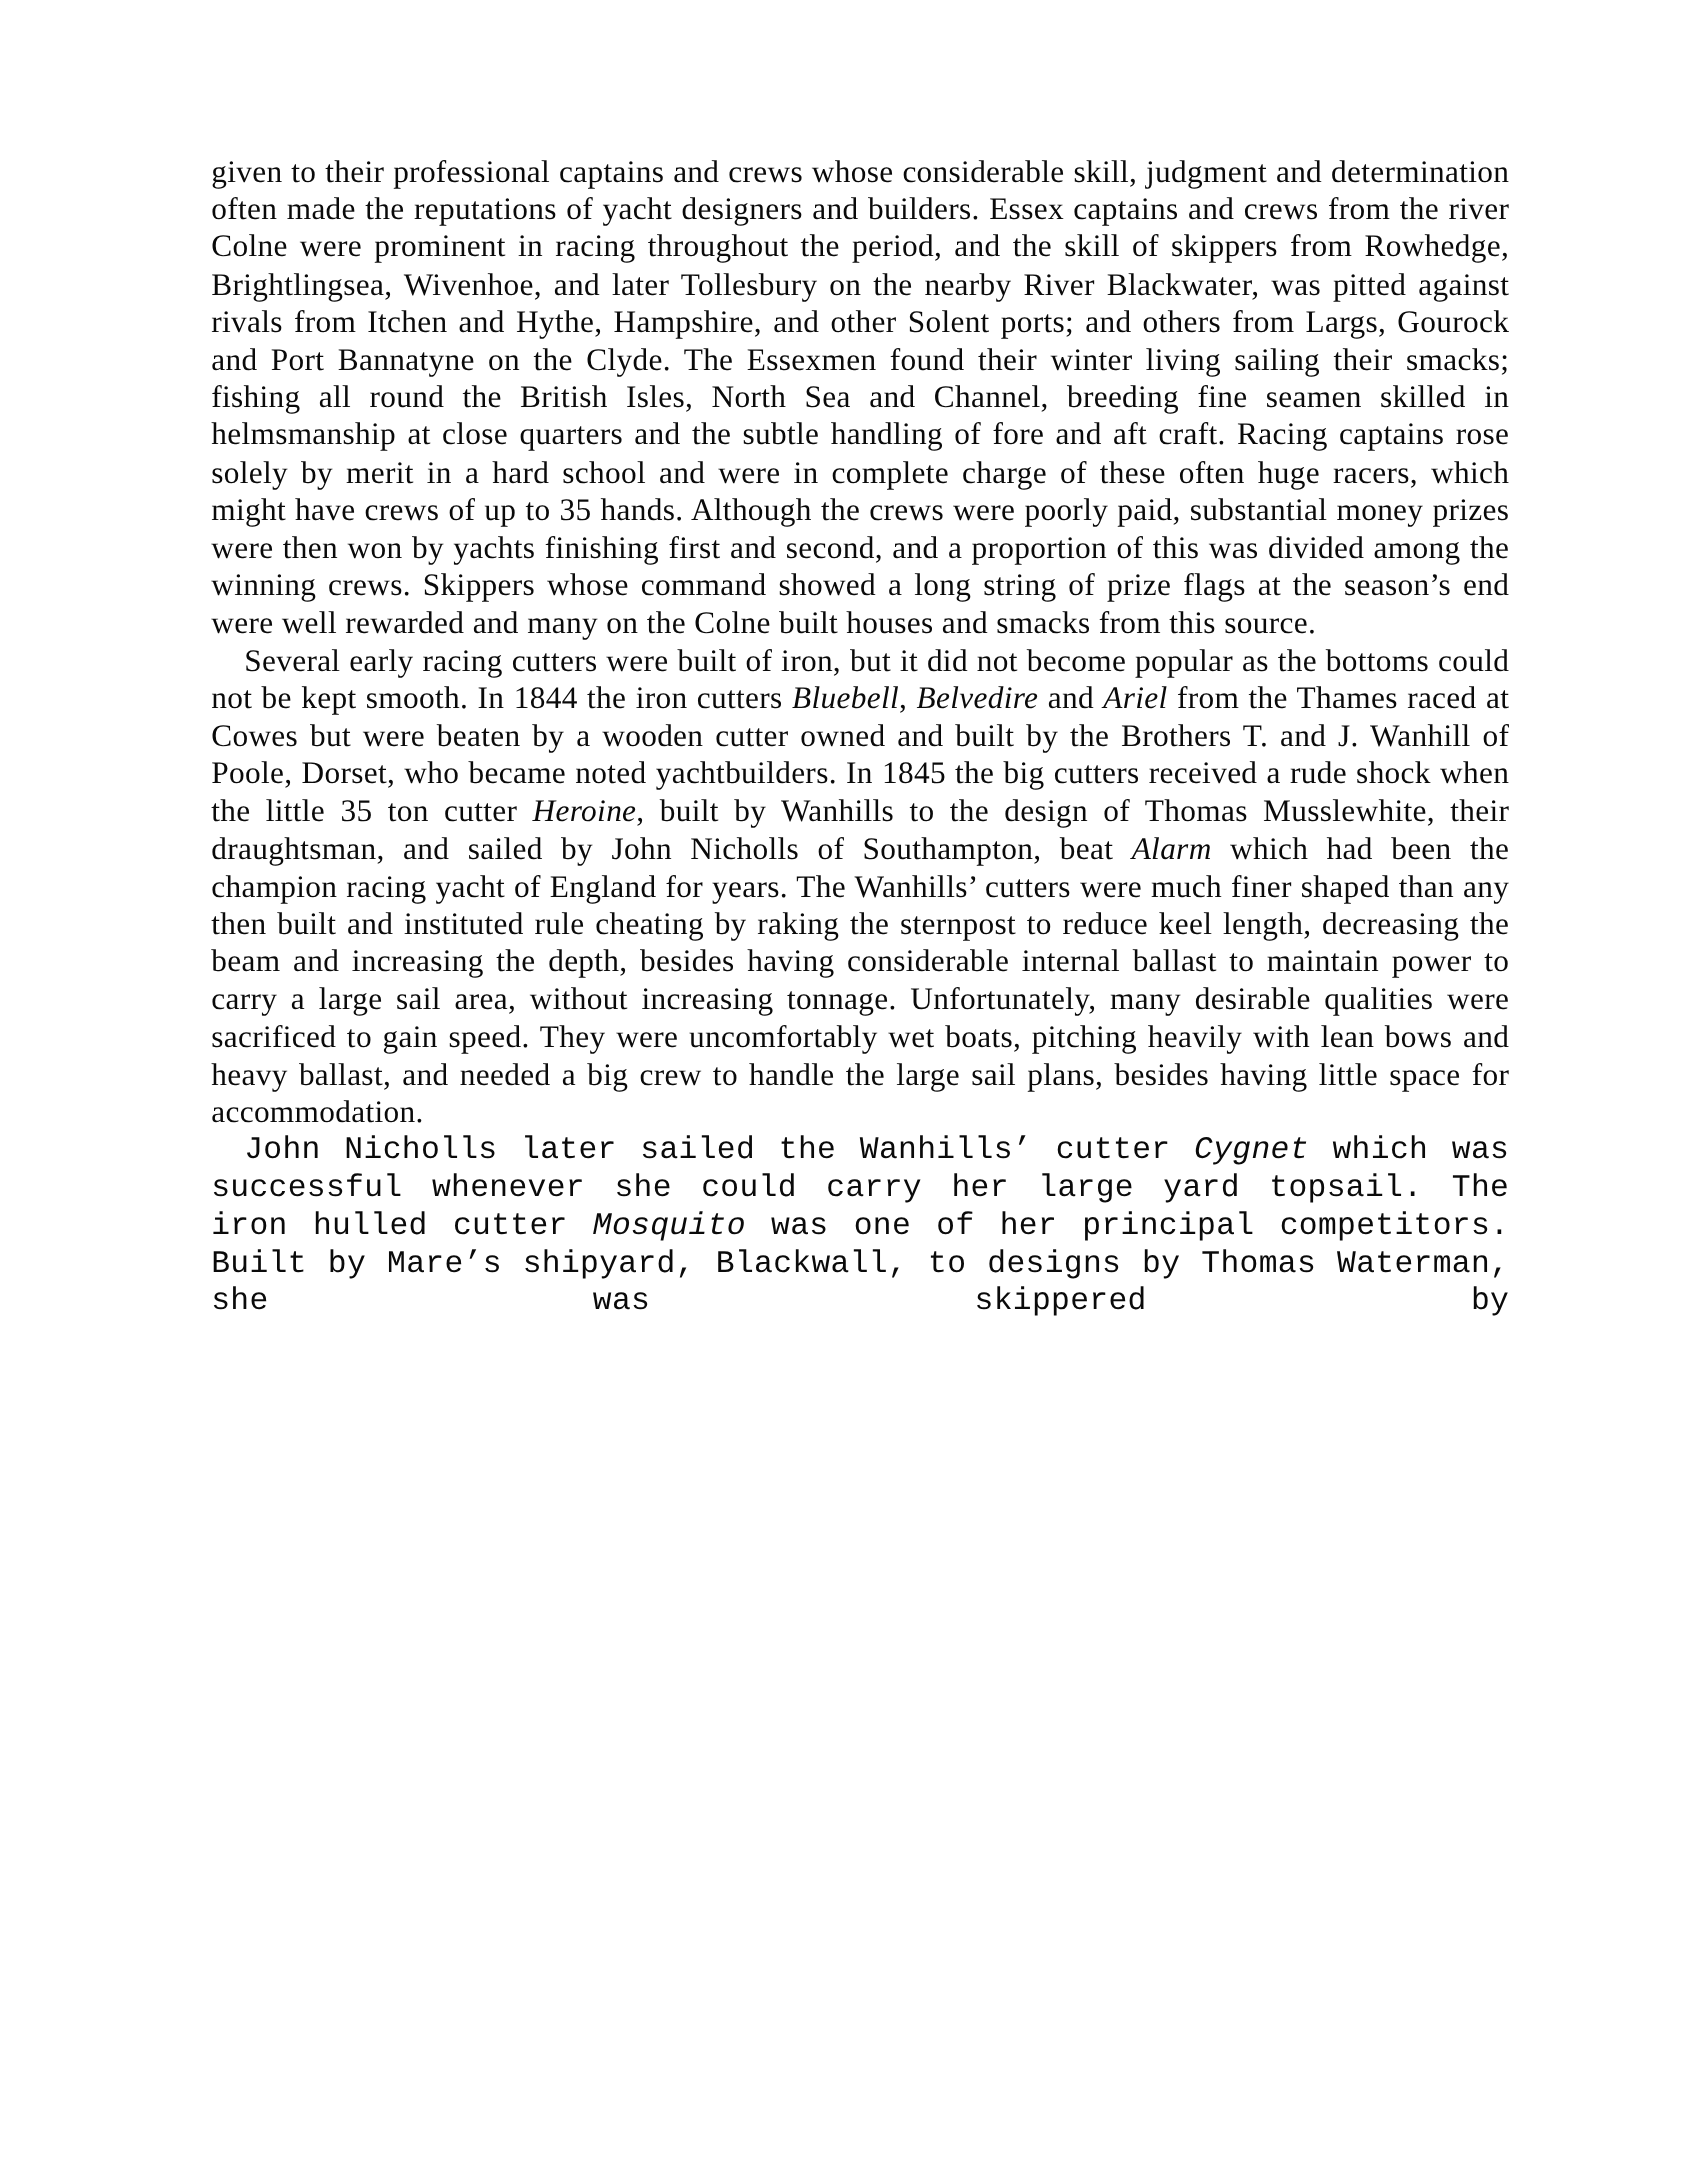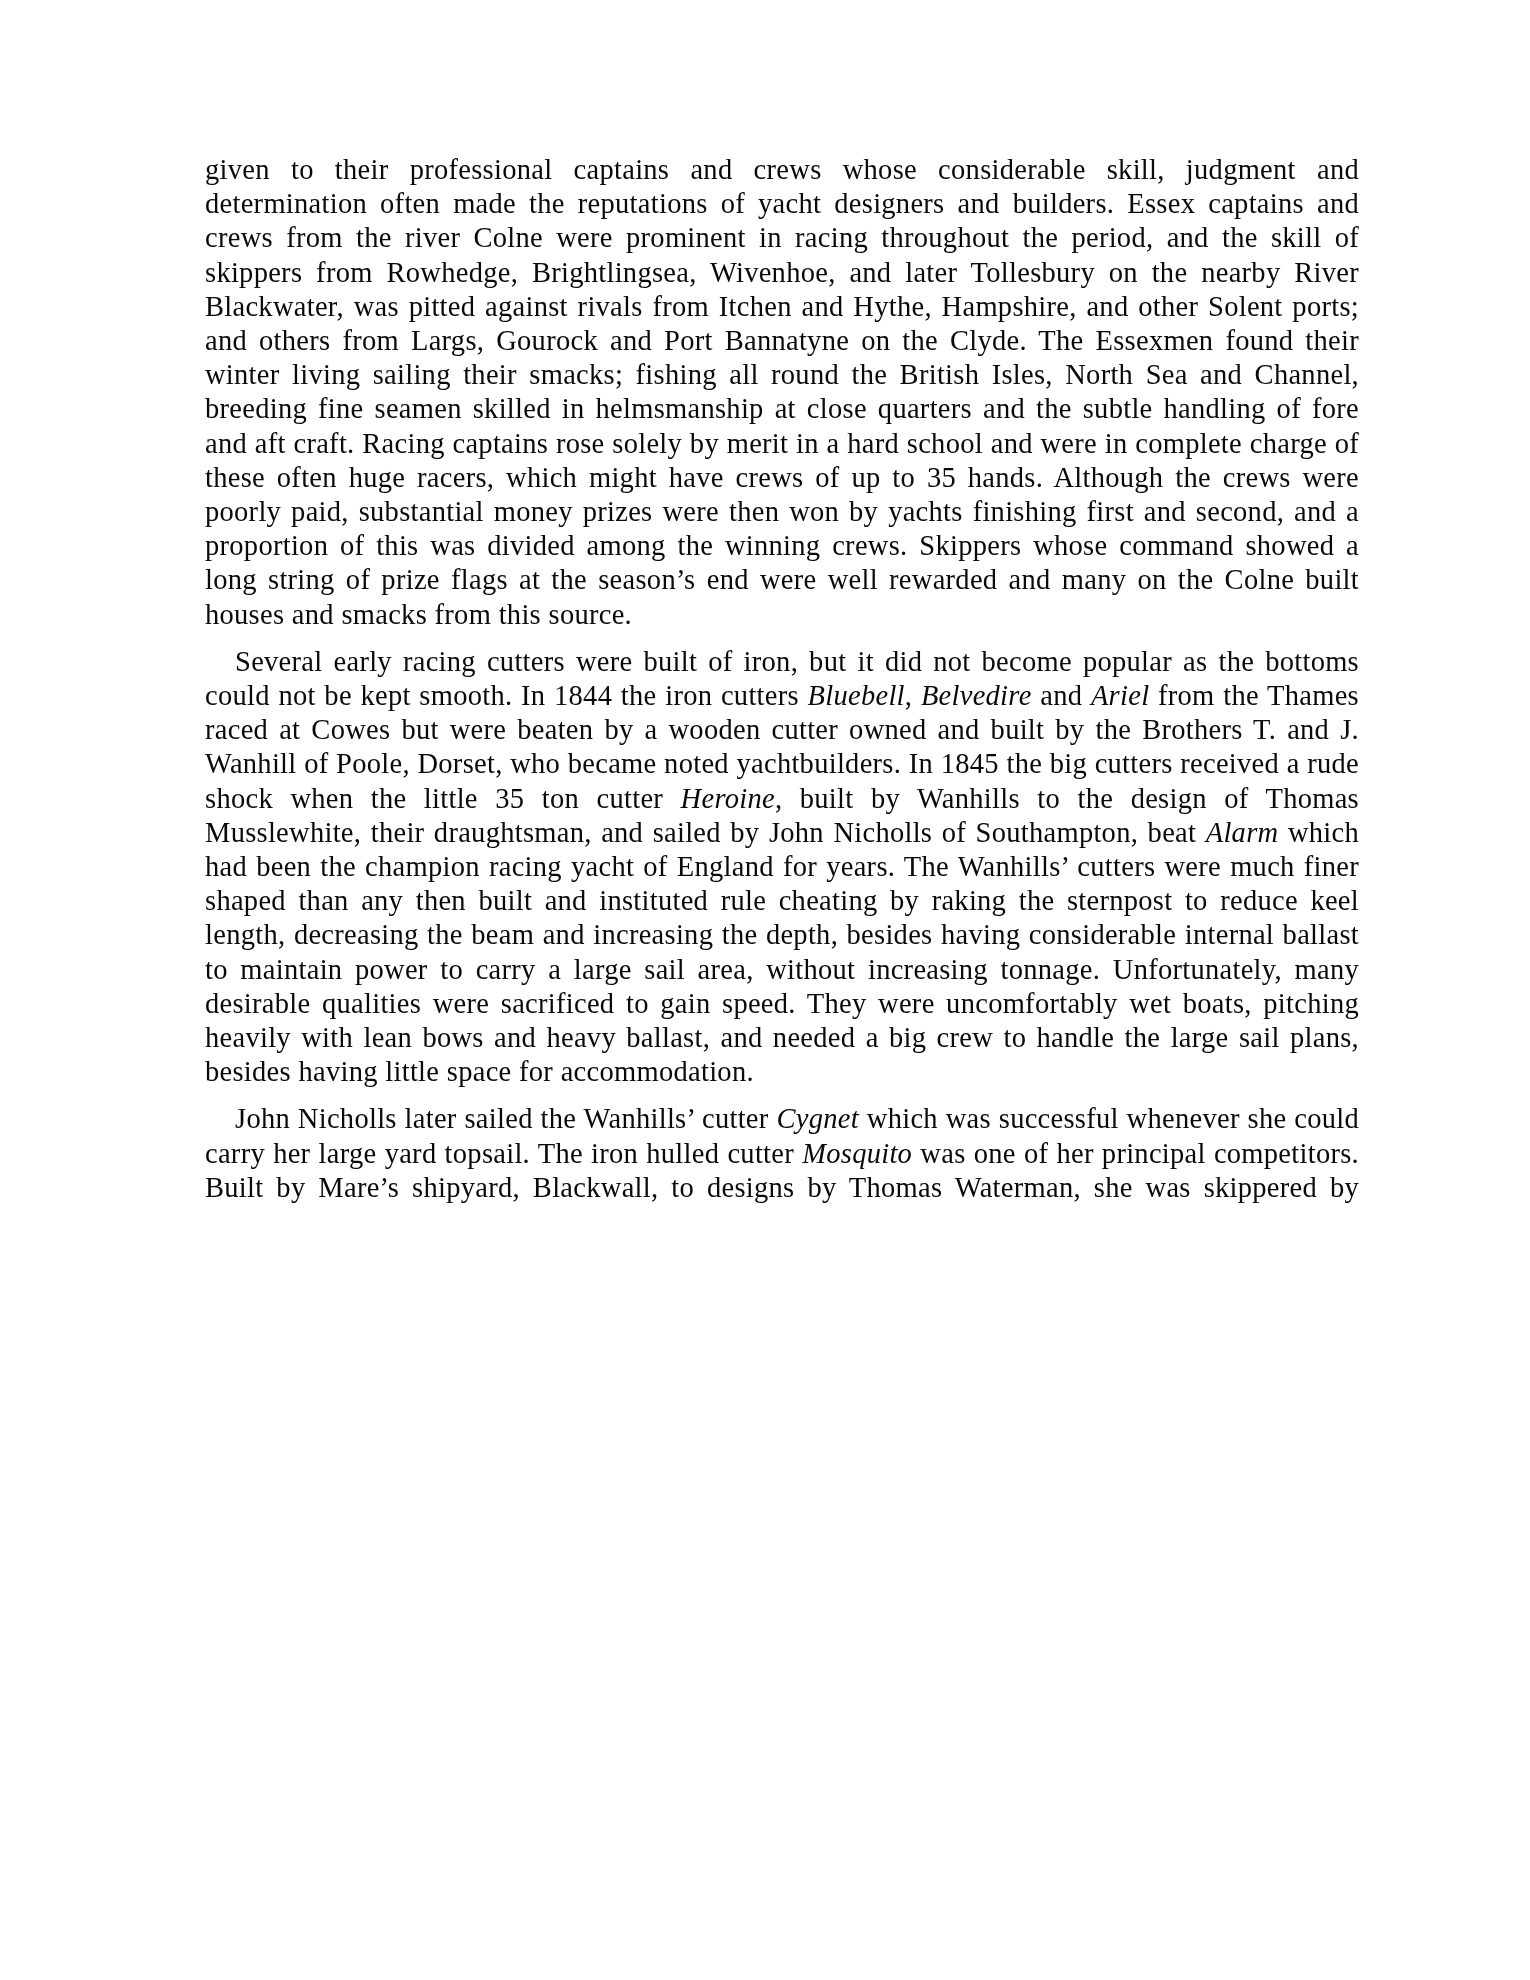--- a/index.html
+++ b/index.html
@@ -22,37 +22,38 @@
     background: #ffffff;
     box-sizing: border-box;
   }
   .text-column {
     position: absolute;
     left: 192px;
     top: 140px;
     width: 1180px;
   }
   p.body-par {
-    margin: 13px;
+    margin: 0;
     padding: 0;
     font-size: 28.5px;
     line-height: 34.2px;
     text-align: justify;
     text-justify: inter-word;
     letter-spacing: 0.01em;
     word-spacing: 0.005em;
     hyphens: none;
     -webkit-hyphens: none;
     color: #0a0a0a;
   }
   p.indented {
     text-indent: 30px;
   }
   p.body-par:last-child {
     text-align-last: justify;
+    font-family: Liberation Mono, monospace;
   }
   .ital {
     font-style: italic;
   }
 </style>
 </head>
 <body>
 
 <div class="page">
   <div class="text-column">

